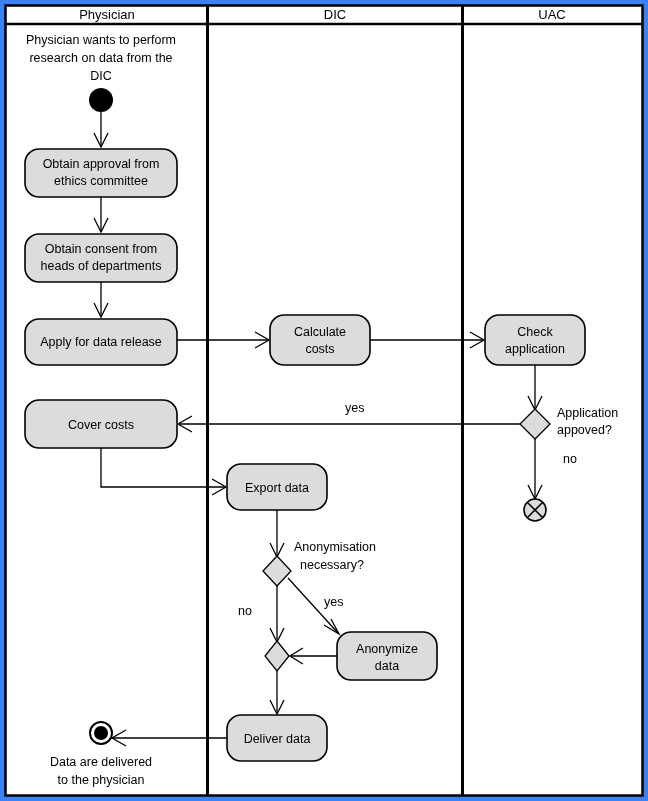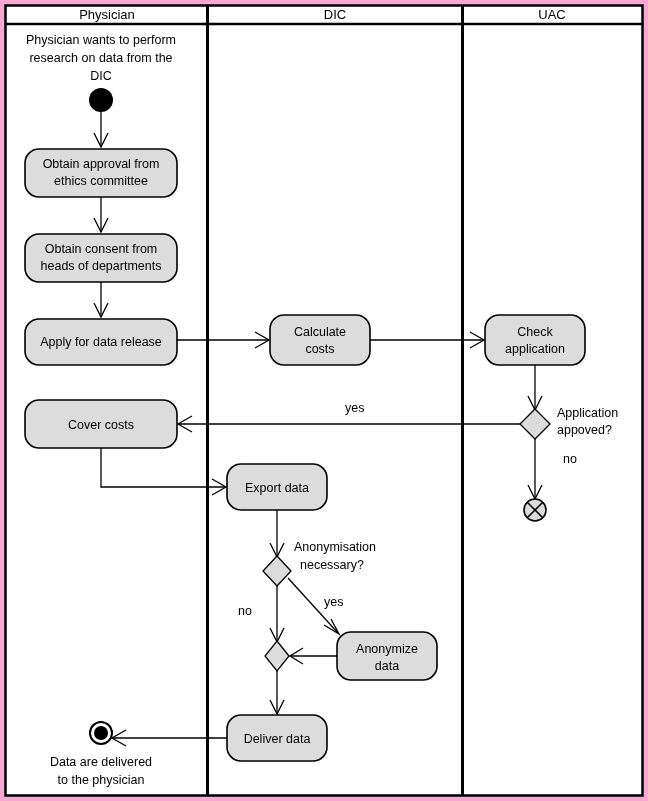--- a/index.html
+++ b/index.html
@@ -4,21 +4,21 @@
 <style>
   html, body {
     margin: 0;
     padding: 0;
     background: #ffffff;
   }
   #canvas {
     position: relative;
     width: 648px;
     height: 801px;
-    background: #f9a8d4;
+    background: #3b82f6;
     font-family: "Liberation Sans", sans-serif;
     overflow: hidden;
   }
   svg.diagram {
     position: absolute;
     left: 0;
     top: 0;
     width: 648px;
     height: 801px;
   }

